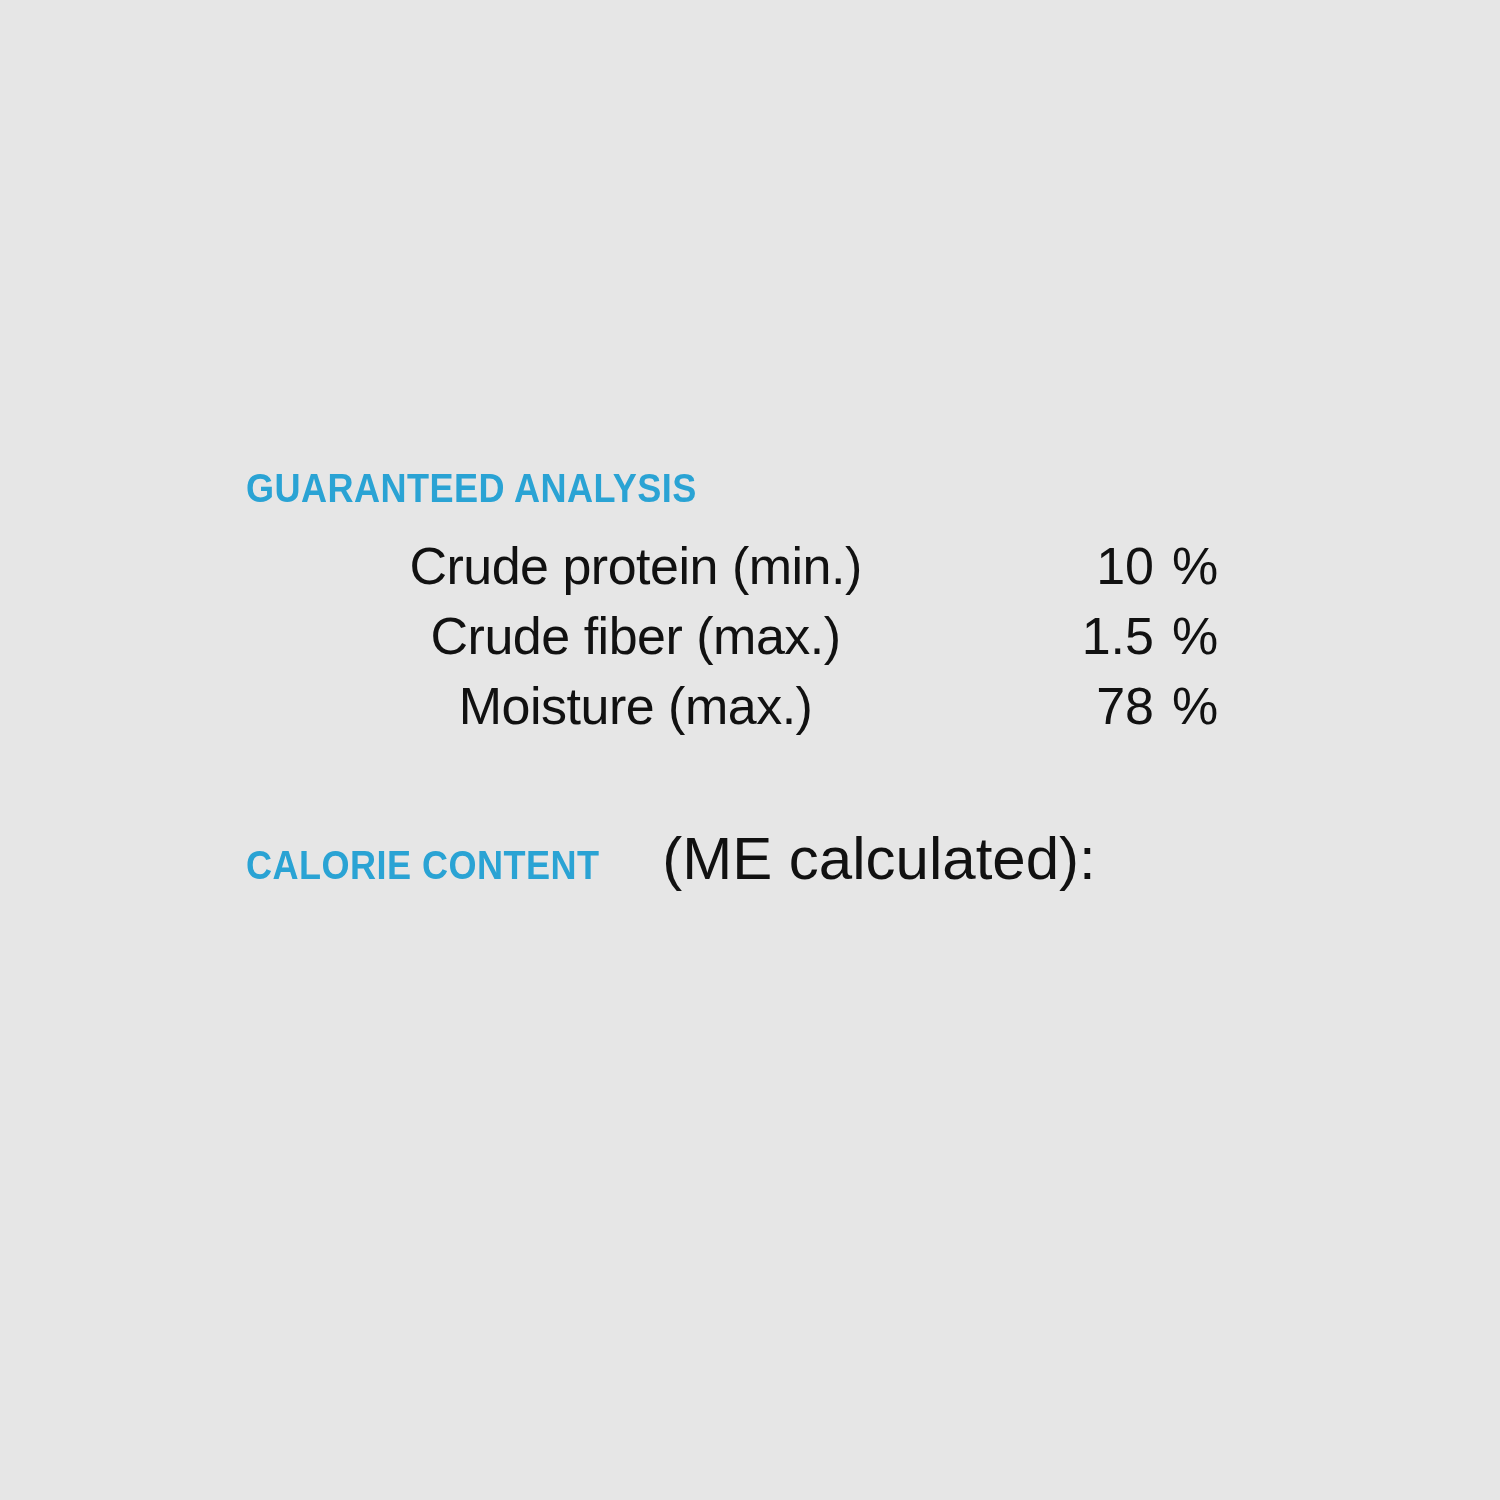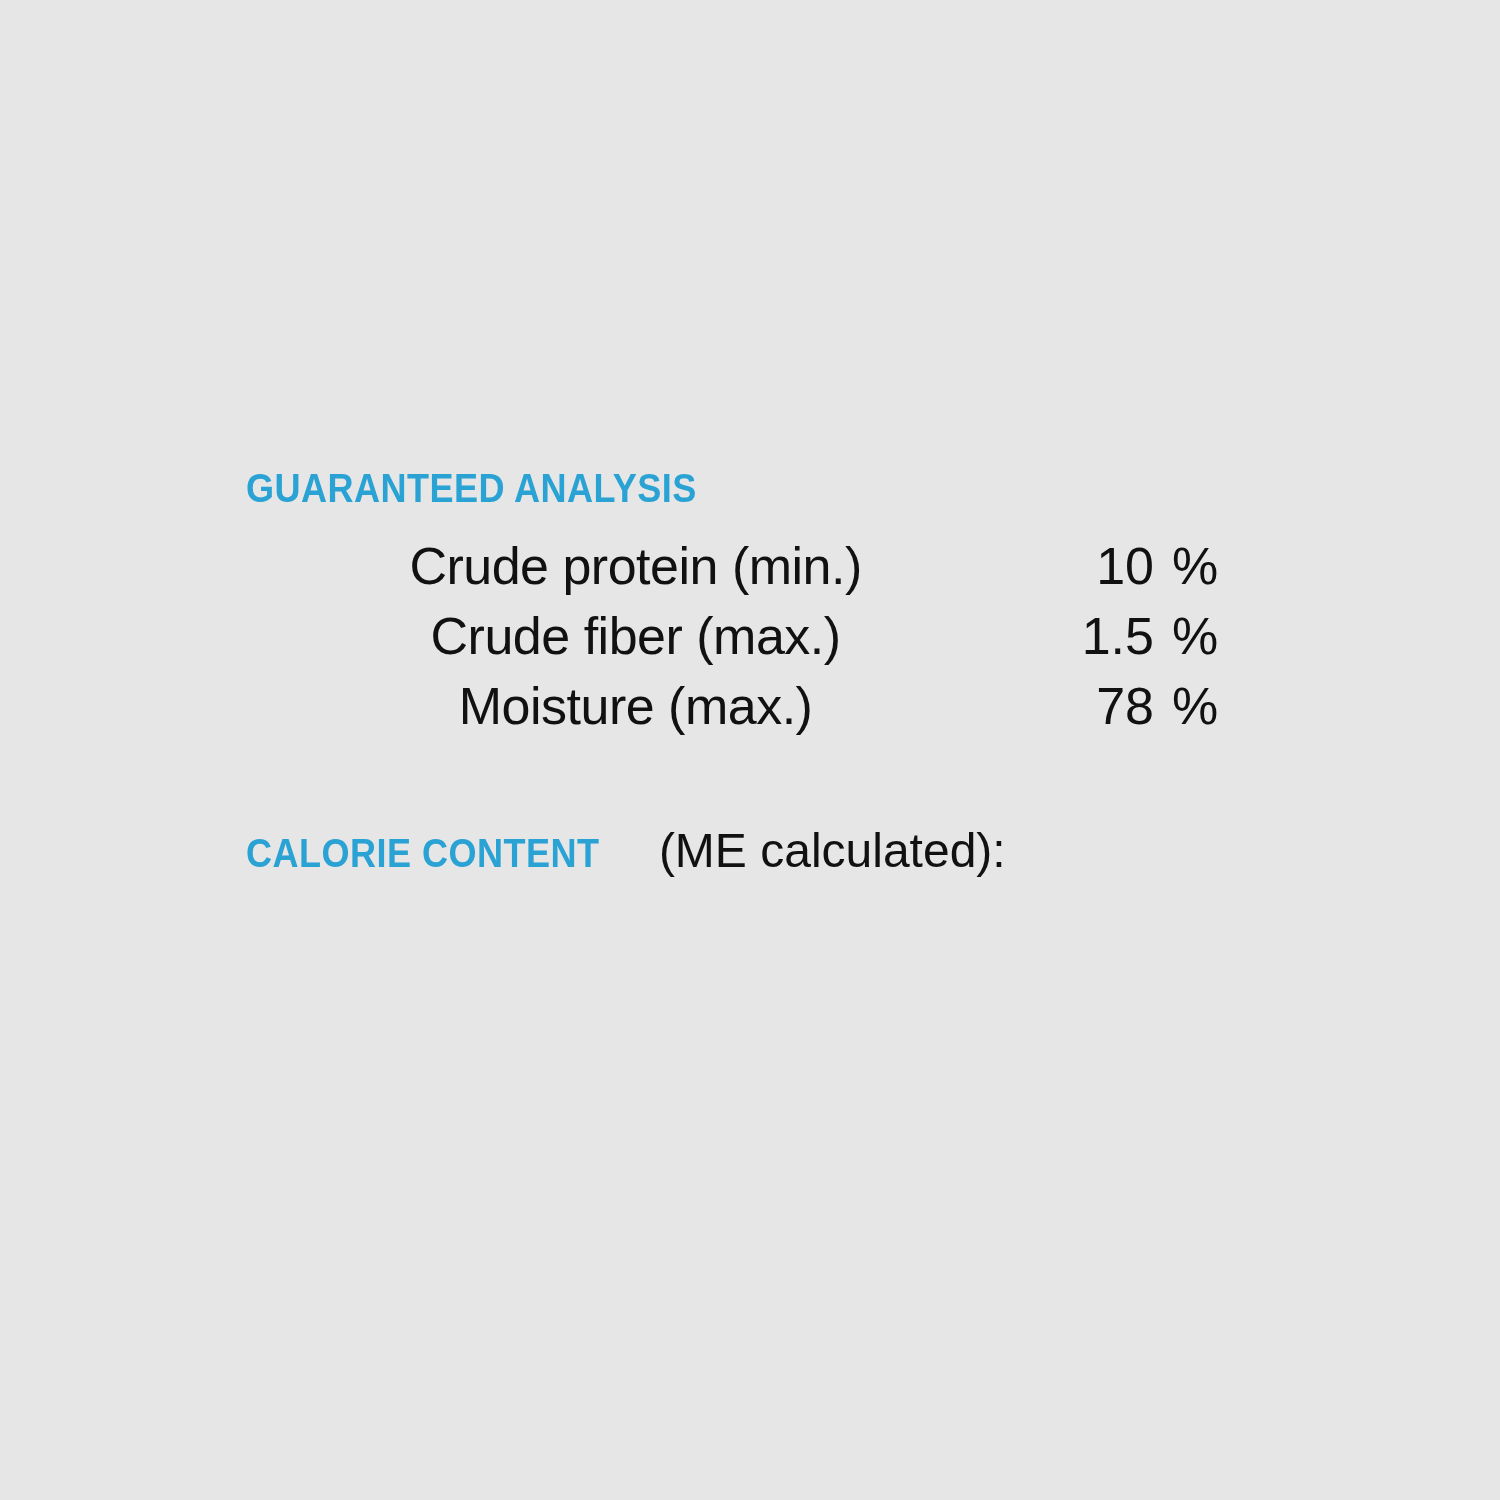--- a/index.html
+++ b/index.html
@@ -67,21 +67,21 @@
     color: #2aa3d4;
     font-size: 41px;
     font-weight: bold;
     letter-spacing: 0.5px;
     display: inline-block;
     transform: scaleX(0.88);
     transform-origin: left center;
     margin-right: -2px;
   }
   .calorie-suffix {
-    font-size: 48px;
+    font-size: 60px;
     color: #111111;
   }
   .calorie-values {
     font-size: 50px;
     color: #111111;
     line-height: 1.3;
     margin-top: 8px;
     letter-spacing: -0.5px;
     white-space: nowrap;
   }

